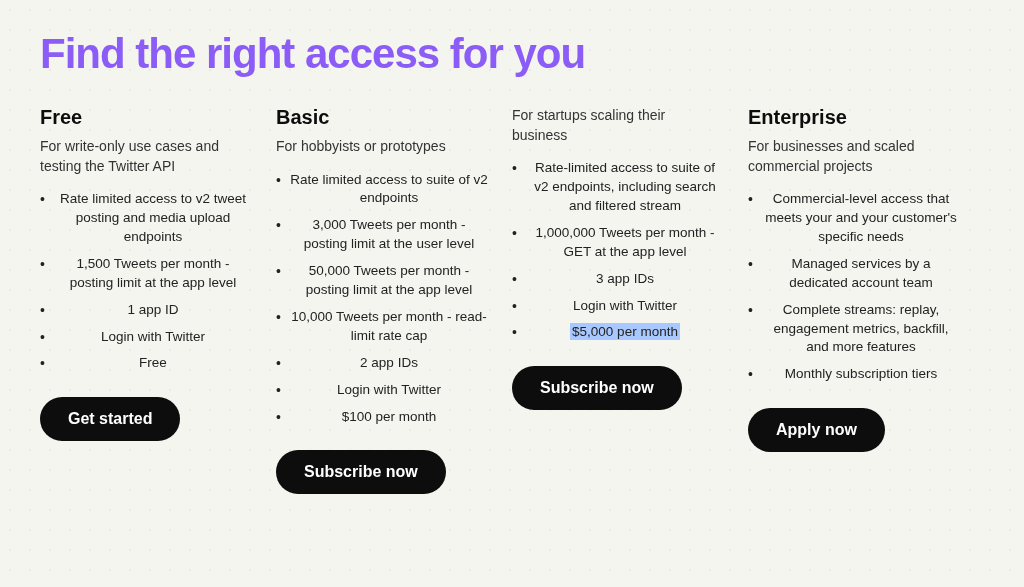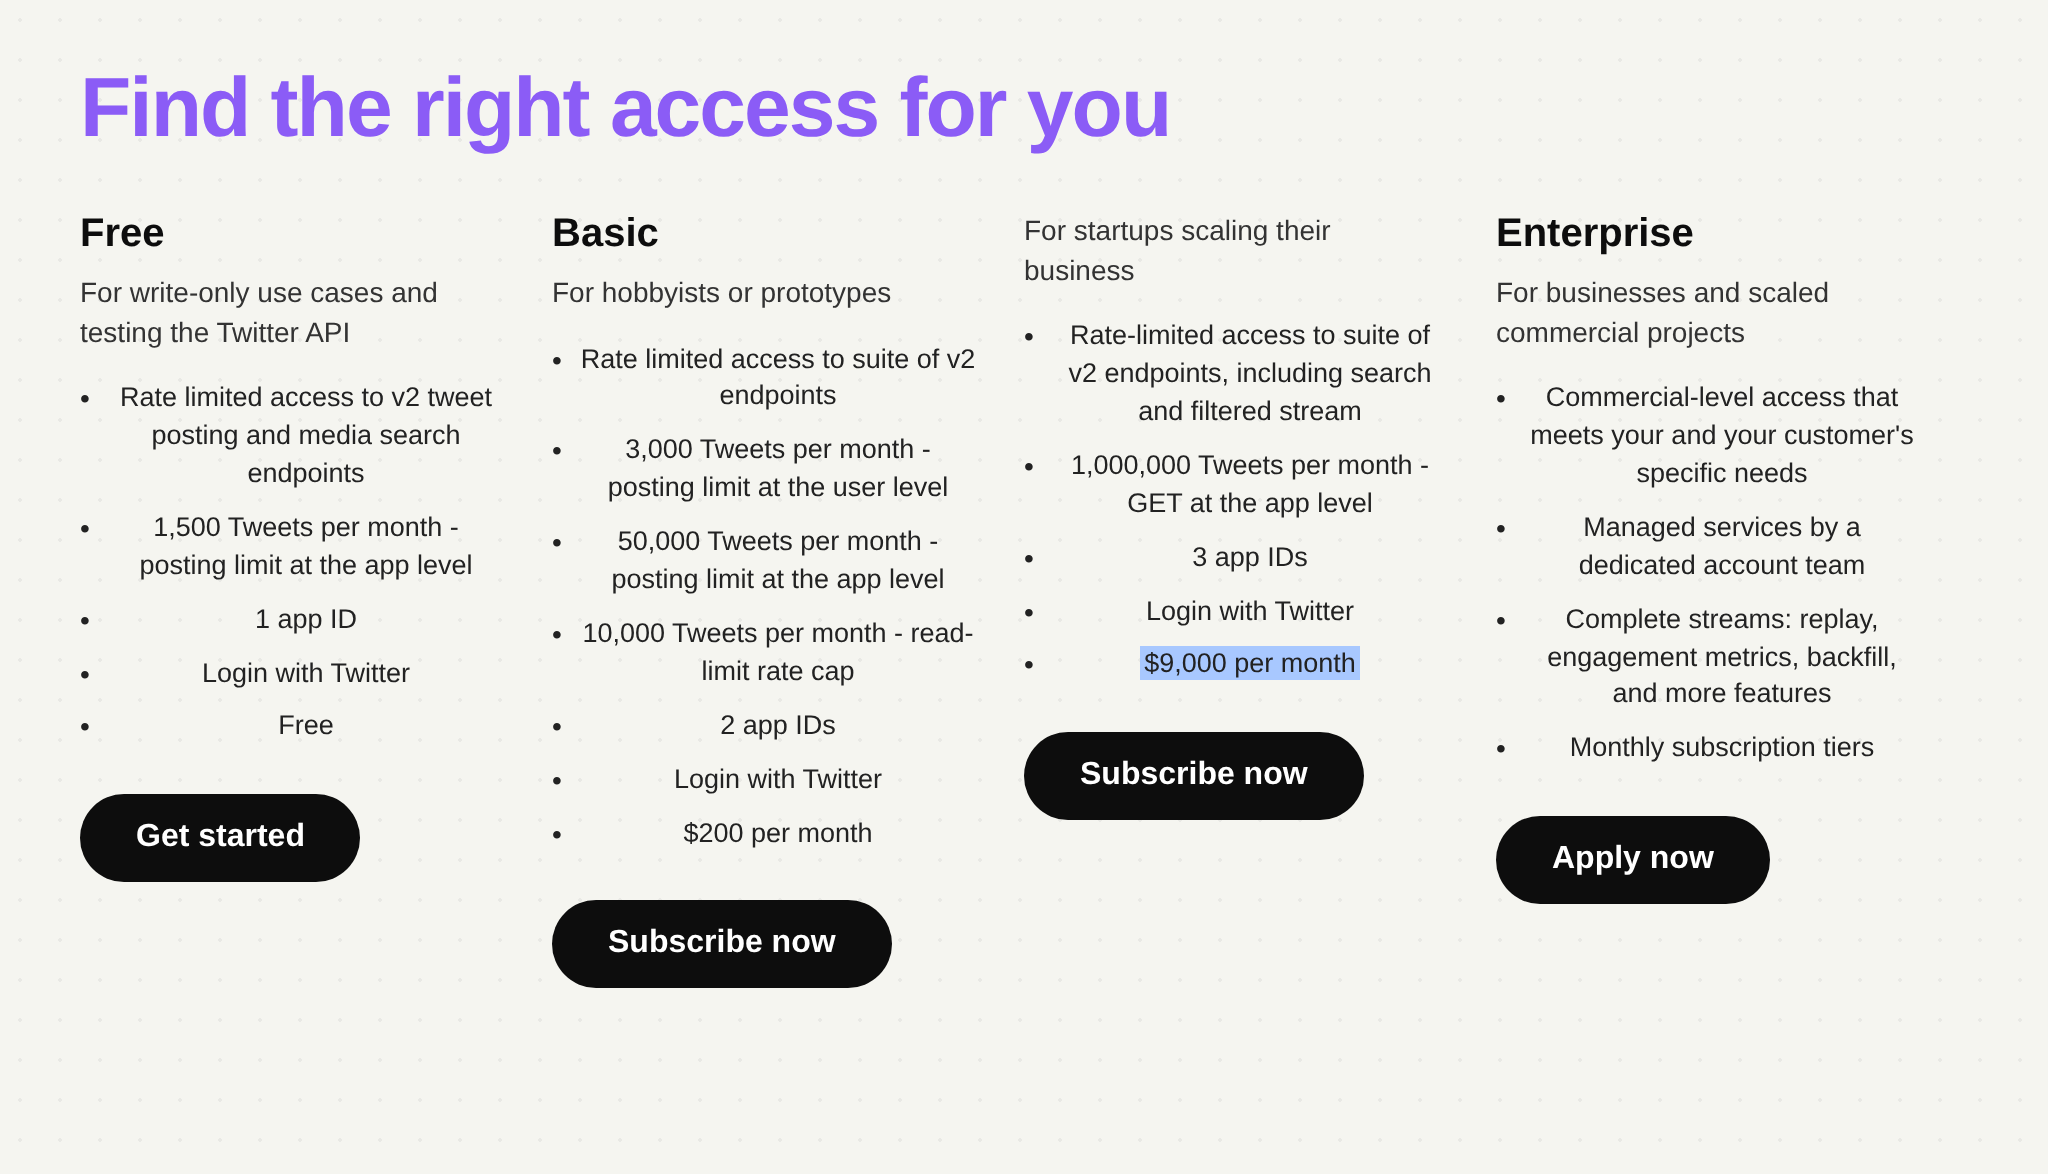--- a/index.html
+++ b/index.html
@@ -124,41 +124,41 @@
     .plan-enterprise { }
   </style>
 </head>
 <body>
 
 <div class="page-wrapper">
   <h1 class="page-title">Find the right access for you</h1>
 
   <div class="plans-grid" id="plans-grid">
   <div class="plan-column plan-free"><h2 class="plan-name">Free</h2><p class="plan-description">For write-only use cases and testing the Twitter API</p><ul class="features-list">
-          <li>Rate limited access to v2 tweet posting and media search endpoints</li>
+          <li>Rate limited access to v2 tweet posting and media upload endpoints</li>
           <li>1,500 Tweets per month - posting limit at the app level</li>
           <li>1 app ID</li>
           <li>Login with Twitter</li>
           <li>Free</li>
         </ul><button class="cta-button">Get started</button></div>
       <div class="plan-column plan-basic"><h2 class="plan-name">Basic</h2><p class="plan-description">For hobbyists or prototypes</p><ul class="features-list">
           <li>Rate limited access to suite of v2 endpoints</li>
           <li>3,000 Tweets per month - posting limit at the user level</li>
           <li>50,000 Tweets per month - posting limit at the app level</li>
           <li>10,000 Tweets per month - read-limit rate cap</li>
           <li>2 app IDs</li>
           <li>Login with Twitter</li>
-          <li>$200 per month</li>
+          <li>$100 per month</li>
         </ul><button class="cta-button">Subscribe now</button></div>
       <div class="plan-column plan-pro"><p class="plan-description">For startups scaling their business</p><ul class="features-list">
           <li>Rate-limited access to suite of v2 endpoints, including search and  filtered stream</li>
           <li>1,000,000 Tweets per month - GET at the app level</li>
           <li>3 app IDs</li>
           <li>Login with Twitter</li>
-          <li><span class="highlight">$9,000 per month</span></li>
+          <li><span class="highlight">$5,000 per month</span></li>
         </ul><button class="cta-button">Subscribe now</button></div>
       <div class="plan-column plan-enterprise"><h2 class="plan-name">Enterprise</h2><p class="plan-description">For businesses and scaled commercial projects</p><ul class="features-list">
           <li>Commercial-level access that meets your and your customer's specific needs</li>
           <li>Managed services by a dedicated account team</li>
           <li>Complete streams: replay, engagement metrics, backfill, and more features</li>
           <li>Monthly subscription tiers</li>
         </ul><button class="cta-button">Apply now</button></div>
     </div>
 </div>
 

